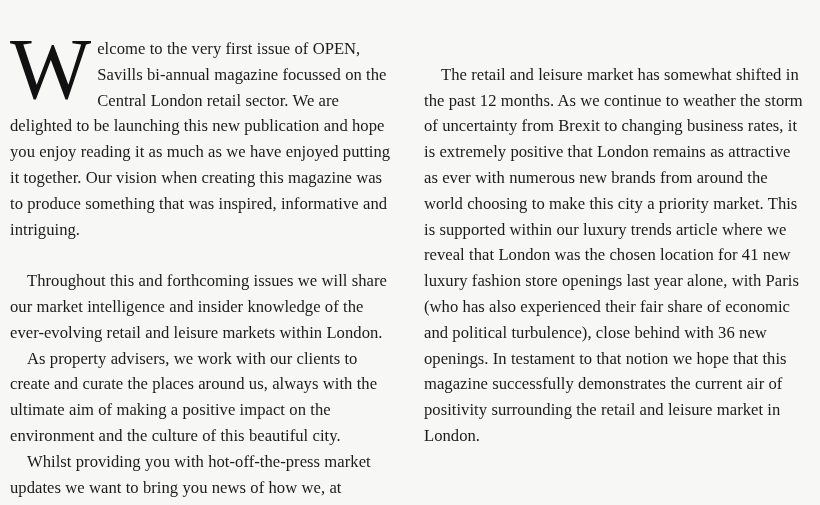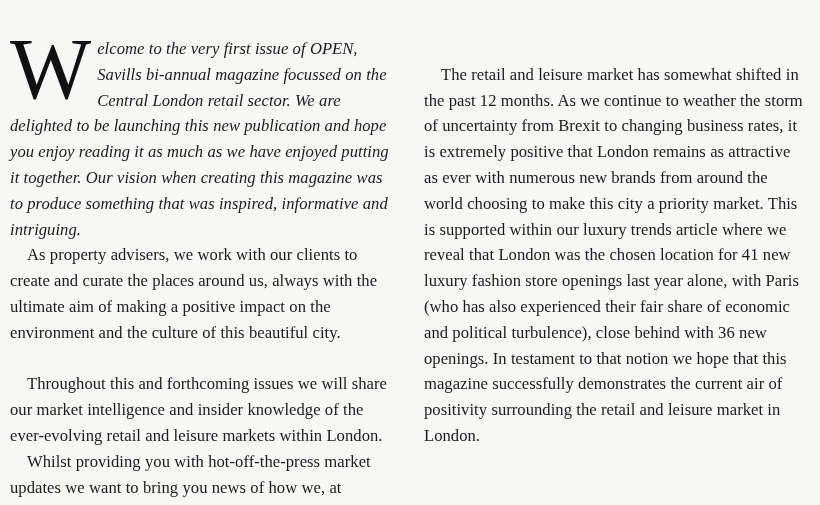--- a/index.html
+++ b/index.html
@@ -56,38 +56,37 @@
     font-family: "Liberation Serif", "DejaVu Serif", serif;
     font-size: 86px;
     line-height: 0.73;
     padding: 0 2px 0 0;
     margin: 2px 4px -6px 0;
     color: #111111;
     font-weight: normal;
   }
   .dropcap-para .lead {
     display: block;
-    font-style: italic;
   }
 </style>
 </head>
 <body>
 
 <div class="page">
   <div class="columns">
 
     <div class="column">
       <p class="dropcap-para">
           <span class="dropcap">W</span>
           <span class="lead">elcome to the very first issue of OPEN, Savills bi-annual magazine focussed on the Central London retail sector. We are delighted to be launching this new publication and hope you enjoy reading it as much as we have enjoyed putting it together. Our vision when creating this magazine was to produce something that was inspired, informative and intriguing.</span>
         </p>
 
+      <p class="indent gap-before">Throughout this and forthcoming issues we will share our market intelligence and insider knowledge of the ever-evolving retail and leisure markets within London.</p>
+
       <p class="indent">As property advisers, we work with our clients to create and curate the places around us, always with the ultimate aim of making a positive impact on the environment and the culture of this beautiful city.</p>
-
-      <p class="indent gap-before">Throughout this and forthcoming issues we will share our market intelligence and insider knowledge of the ever-evolving retail and leisure markets within London.</p>
 
       <p class="indent">Whilst providing you with hot-off-the-press market updates we want to bring you news of how we, at Savills, continue to shape retail, not just within London, but throughout key cities across the globe. We have therefore created a truly comprehensive magazine that includes</p>
     </div>
 
     <div class="column-right">
 
       <p class="indent gap-before">The retail and leisure market has somewhat shifted in the past 12 months. As we continue to weather the storm of uncertainty from Brexit to changing business rates, it is extremely positive that London remains as attractive as ever with numerous new brands from around the world choosing to make this city a priority market. This is supported within our luxury trends article where we reveal that London was the chosen location for 41 new luxury fashion store openings last year alone, with Paris (who has also experienced their fair share of economic and political turbulence), close behind with 36 new openings. In testament to that notion we hope that this magazine successfully demonstrates the current air of positivity surrounding the retail and leisure market in London.</p>
 
     </div>
 

